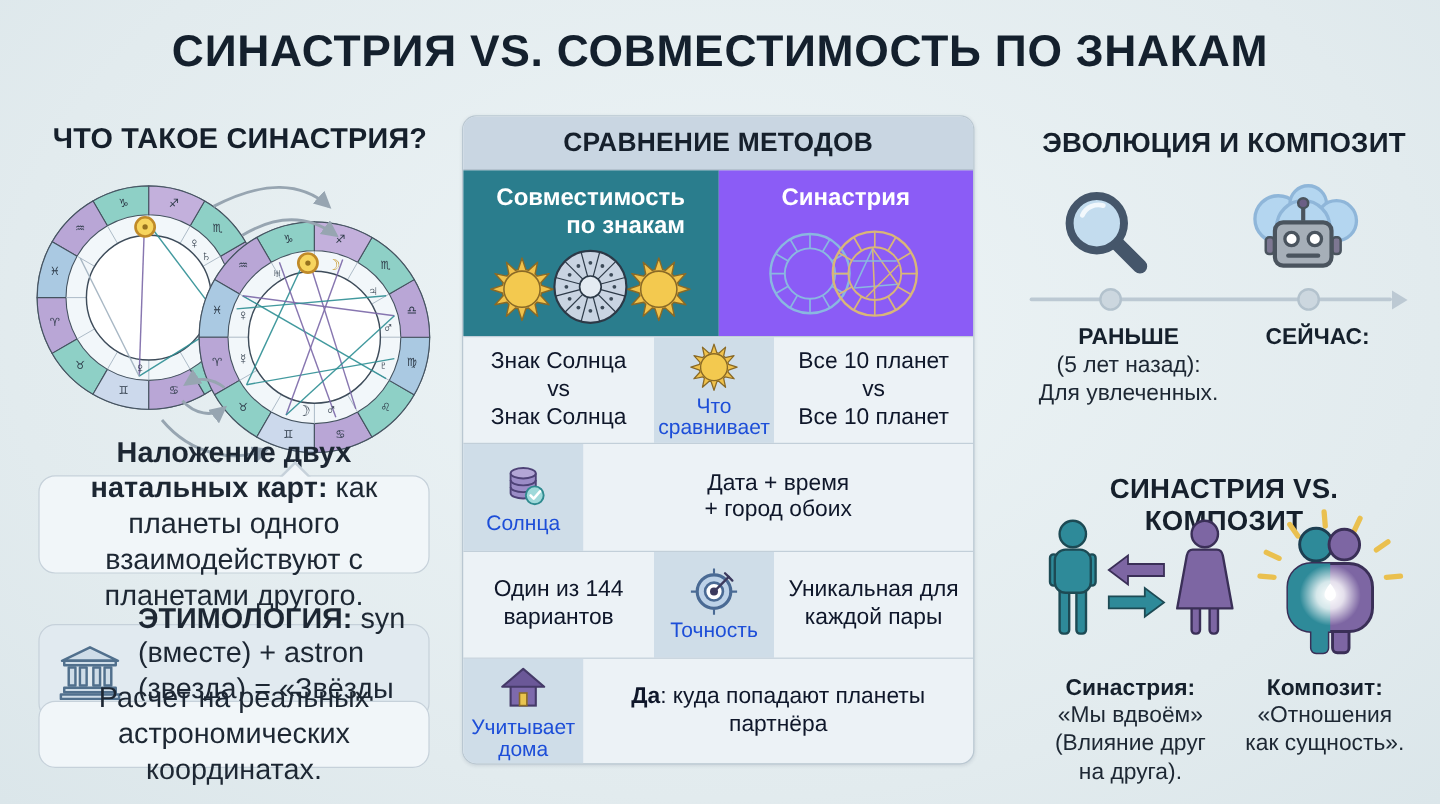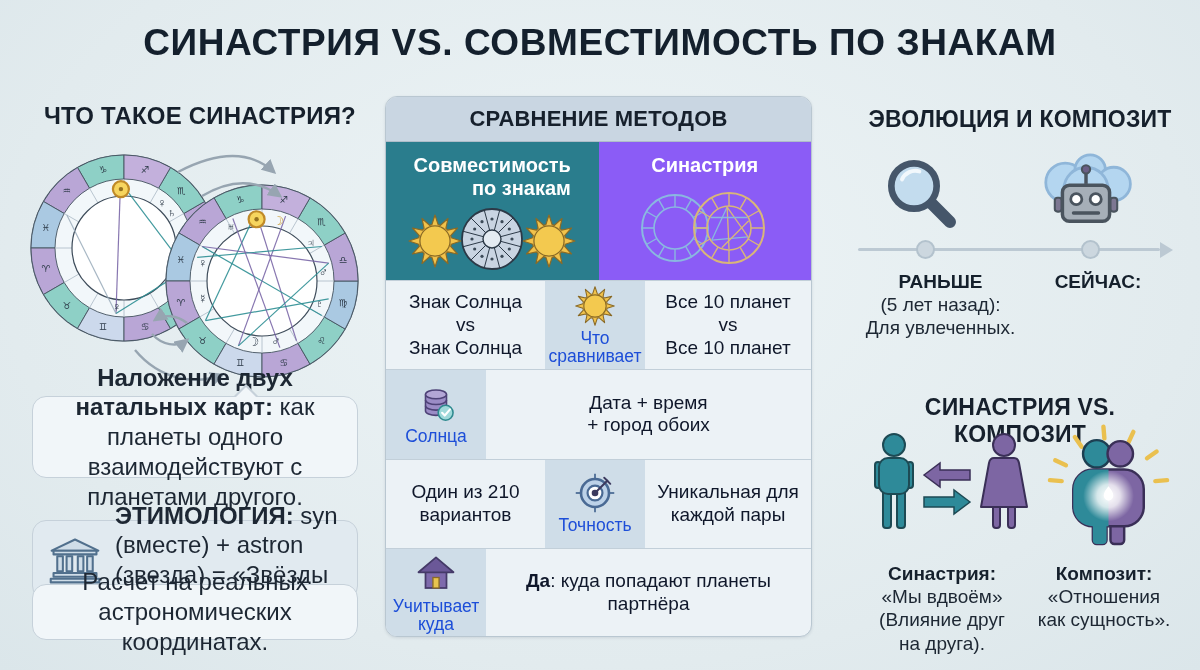--- a/index.html
+++ b/index.html
@@ -326,21 +326,21 @@
           <span class="pre">Солнца</span>
         </div>
         <div class="t-cell r">
             <span class="pre">Дата + время
 + город обоих</span>
           </div>
       </div>
 
       <div class="t-row">
         <div class="t-cell">
-            <span class="pre">Один из 210
+            <span class="pre">Один из 144
 вариантов</span>
           </div>
         <div class="t-mid">
           <svg class="icon44" viewBox="0 0 48 48">
             <g stroke="#4a6a94" stroke-width="2">
               <line x1="24" y1="2" x2="24" y2="7"></line>
                 <line x1="24" y1="41" x2="24" y2="46"></line>
               <line x1="2" y1="24" x2="7" y2="24"></line>
                 <line x1="41" y1="24" x2="46" y2="24"></line>
             </g>
@@ -362,21 +362,21 @@
       </div>
 
       <div class="t-row">
         <div class="t-mid">
           <svg class="icon44" viewBox="0 0 48 48">
             <rect x="12" y="20" width="24" height="20" fill="#7e6aac" stroke="#453a68" stroke-width="2"></rect>
             <polygon points="24,5 44,22 4,22" fill="#6b5898" stroke="#453a68" stroke-width="2" stroke-linejoin="round"></polygon>
             <rect x="20.5" y="28" width="7" height="12" fill="#e9c44f" stroke="#8a6a26" stroke-width="1.5"></rect>
           </svg>
           <span class="pre">Учитывает
-куда</span>
+дома</span>
         </div>
         <div class="t-cell r">
           <span><b>Да</b><span>: куда попадают планеты партнёра</span></span>
         </div>
       </div>
     </div>
   </div>
 
   <div id="right-col">
 

